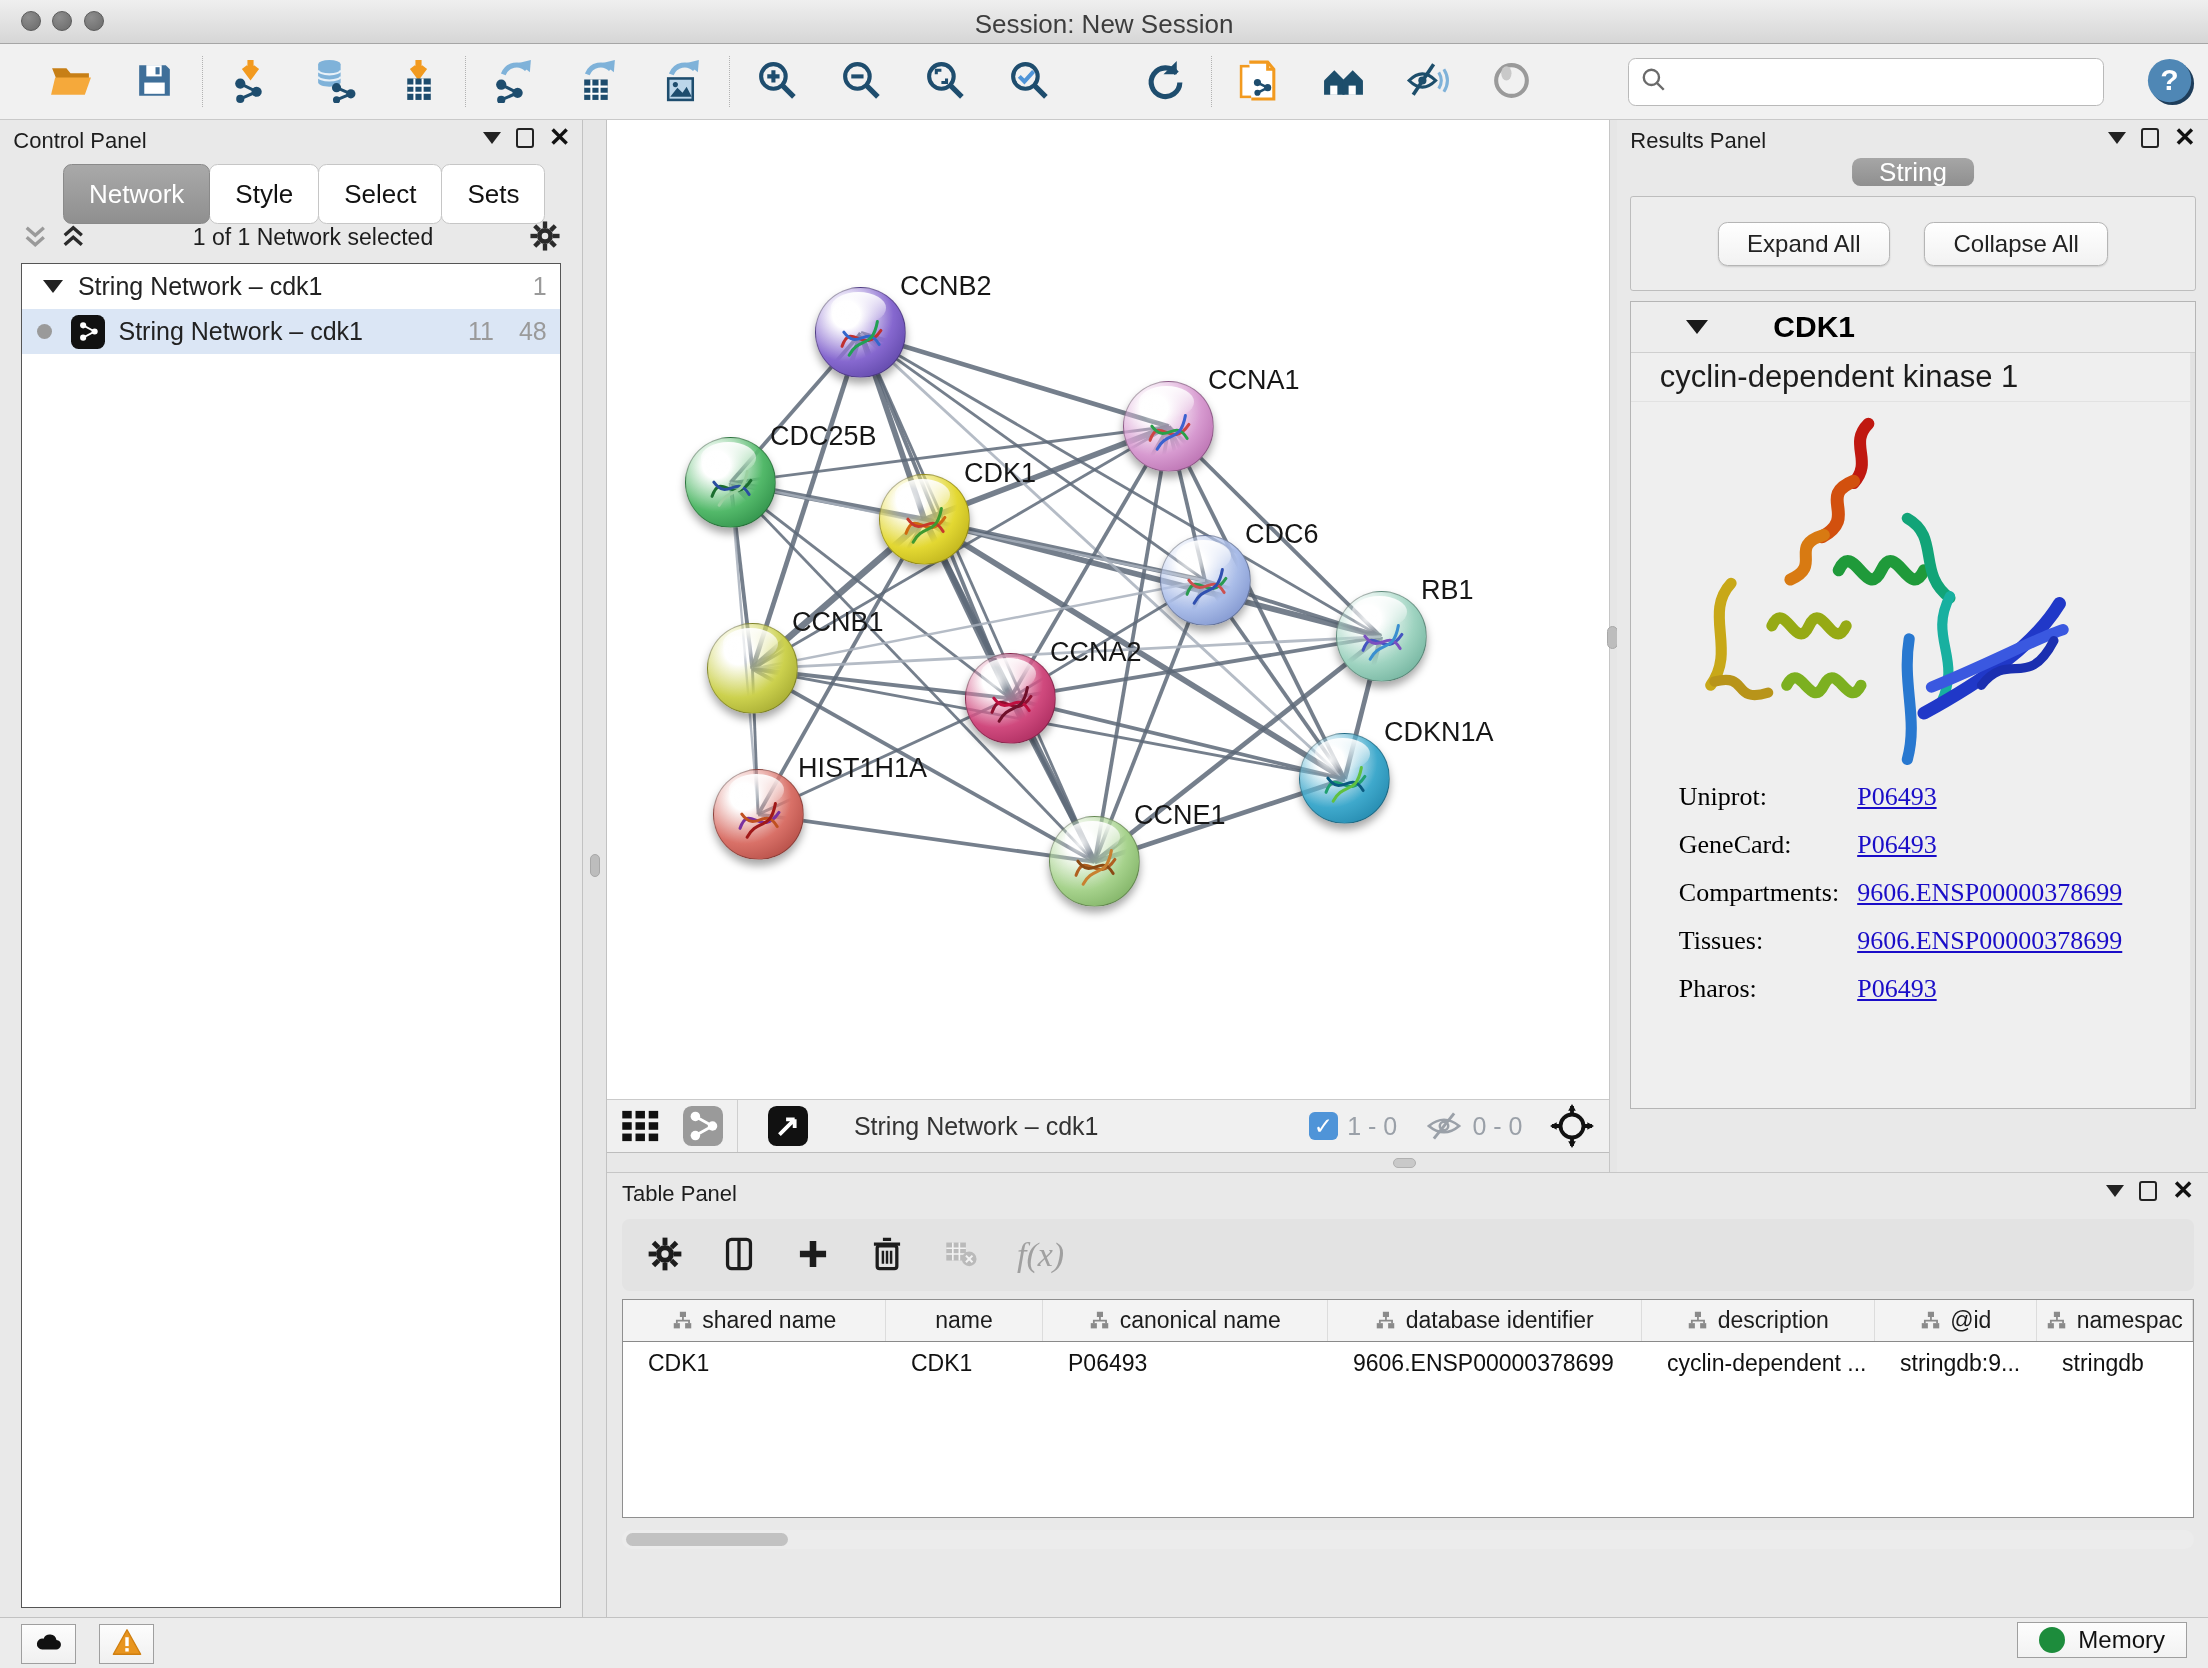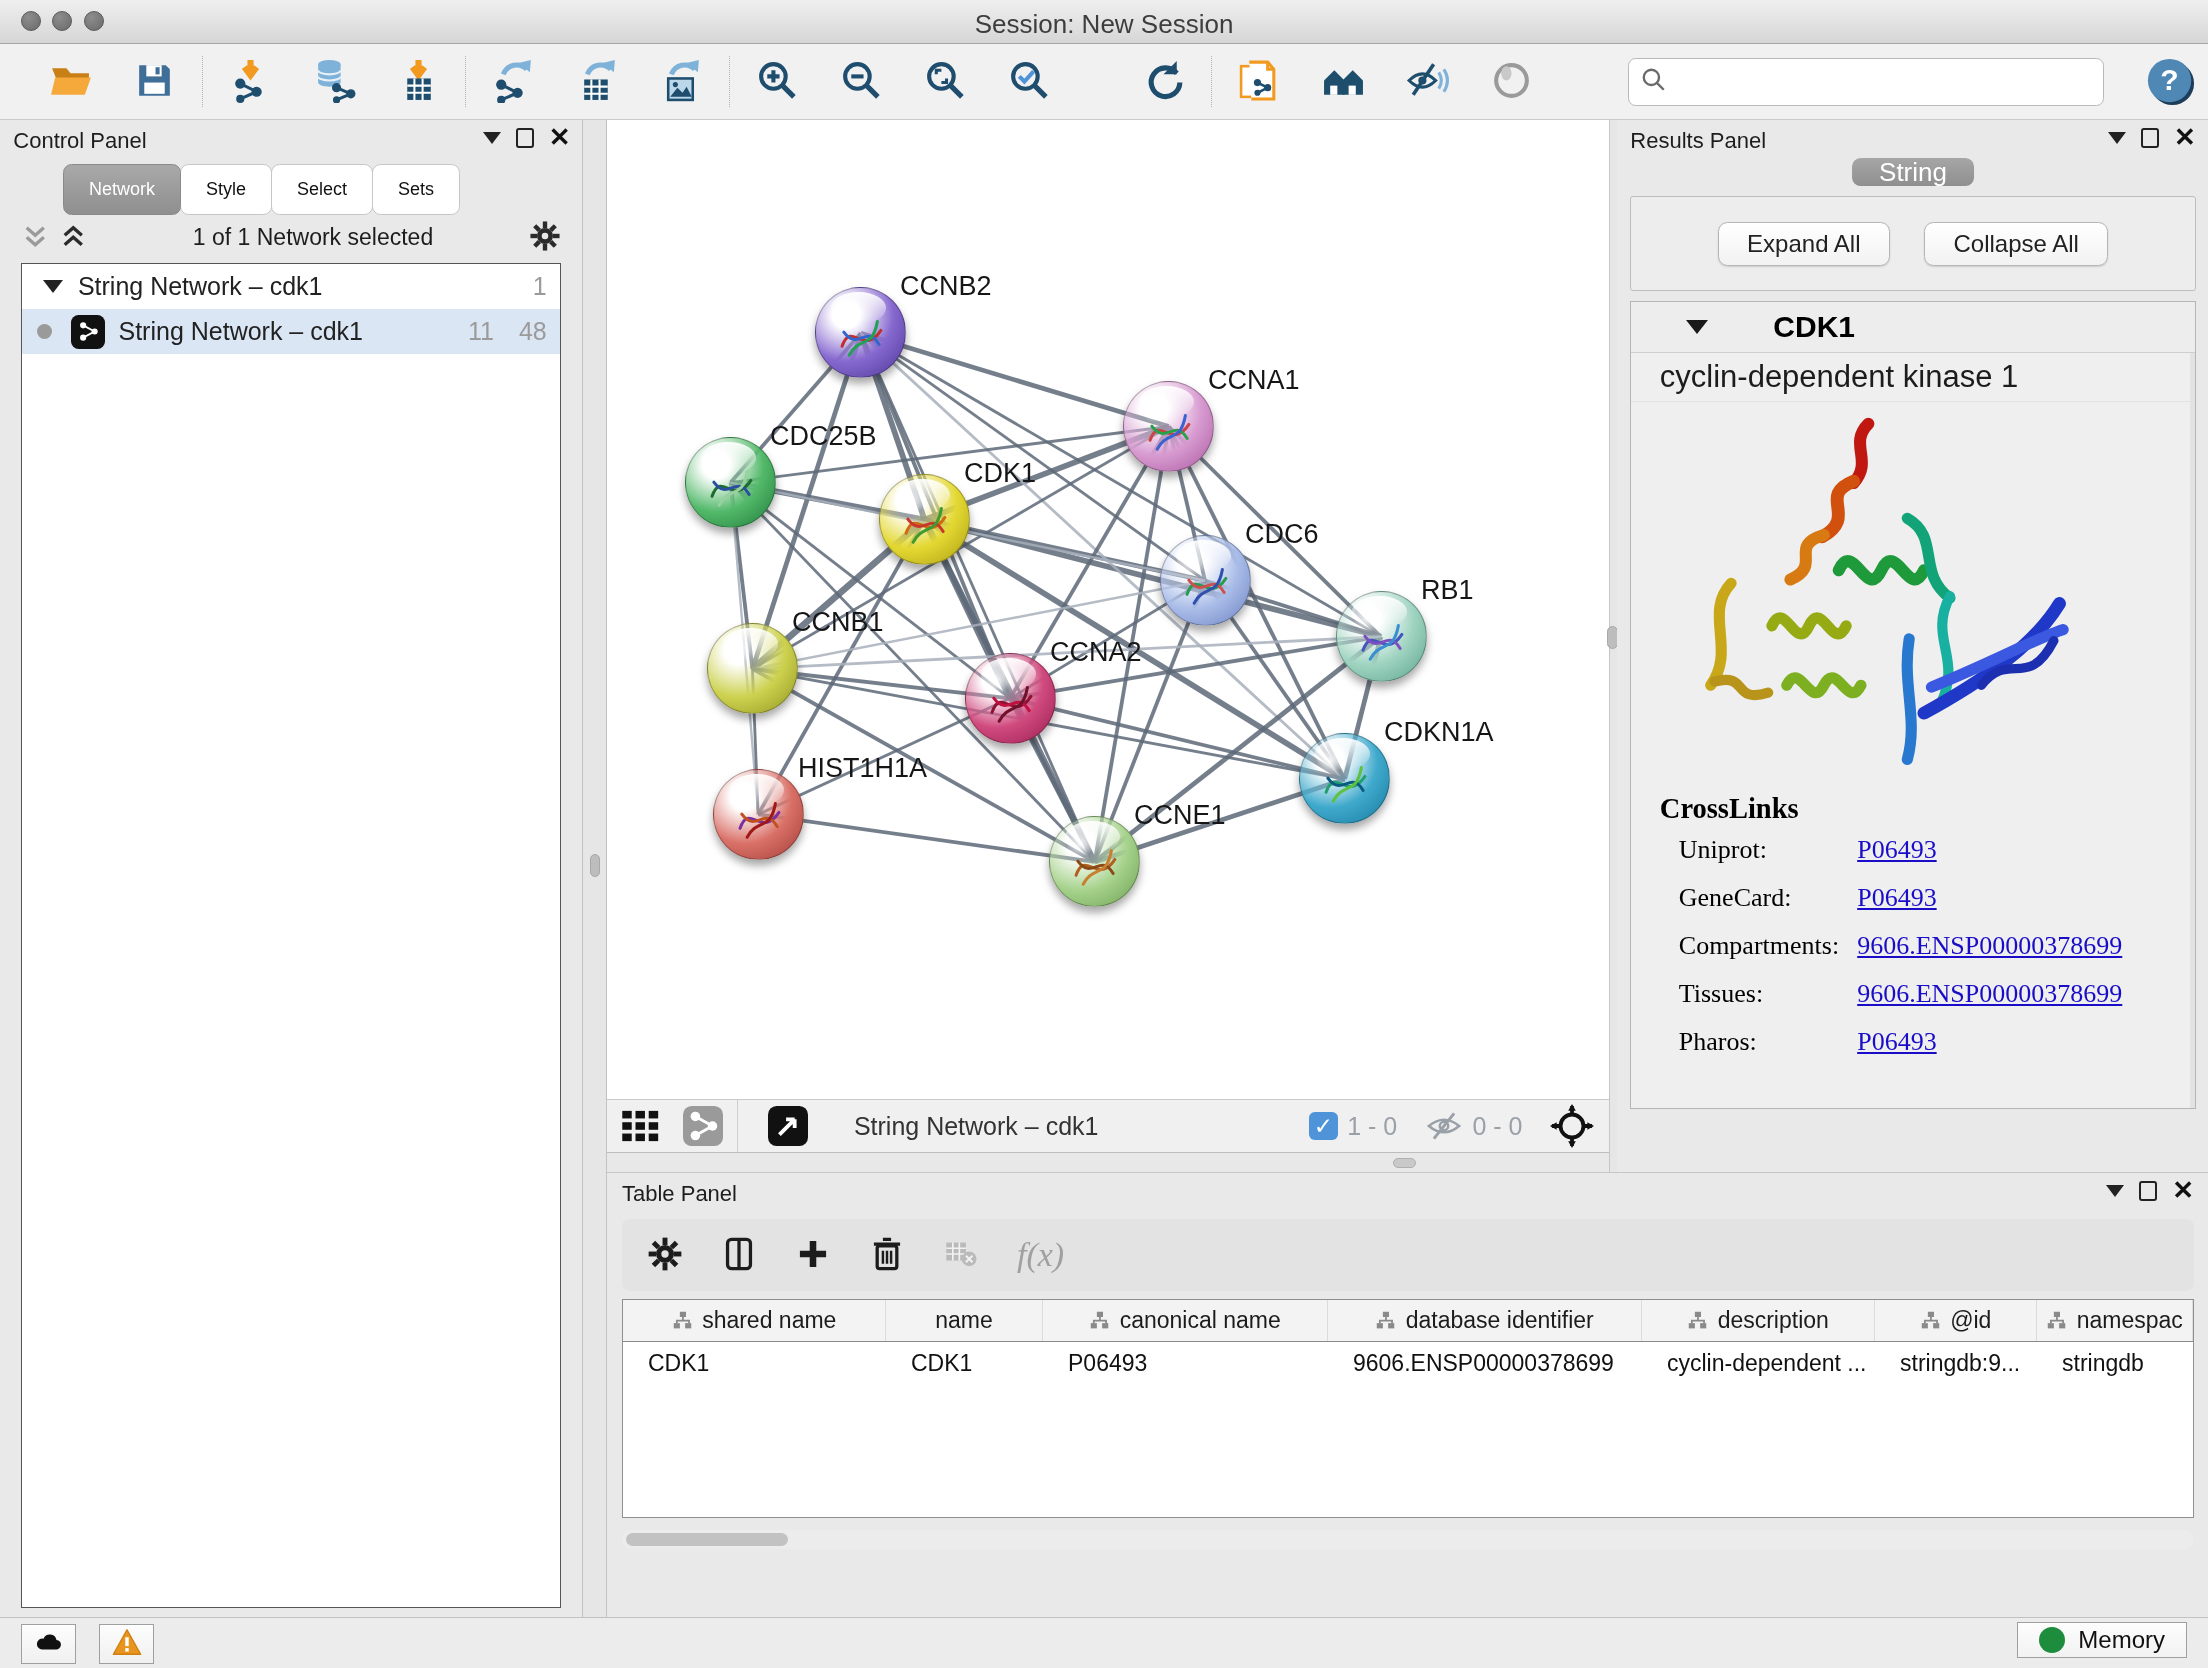--- a/index.html
+++ b/index.html
@@ -28,22 +28,22 @@
 
   
   .cpanel { position:absolute; left:0; top:120px; width:582px; height:1497px; background:#e9e9e9; }
   .phead { position:relative; height:40px; }
   .phead .ptitle { position:absolute; left:13.3px; top:7.6px; font-size:22px; color:#1d1d1d; }
   .phead-icons { position:absolute; right:11.4px; top:7.6px; display:flex; align-items:center; gap:15px; }
   .icon-collapse { width:0; height:0; border-left:9.5px solid transparent; border-right:9.5px solid transparent; border-top:12.4px solid #222; }
   .icon-float { width:18px; height:20px; border:2.9px solid #222; border-radius:2.9px; }
   .icon-close { font-size:26px; font-weight:bold; color:#111; line-height:19px; }
   .cp-tabs { position:absolute; left:63px; top:44px; display:flex; }
-  .tabbtn { height:51px; padding:0 25px; display:flex; align-items:center; justify-content:center;
-    background:#fff; border:1px solid #c6c6c6; border-radius:8.6px; margin-right:-1px; font-size:18px; color:#111; }
+  .tabbtn { height:60px; padding:0 25px; display:flex; align-items:center; justify-content:center;
+    background:#fff; border:1px solid #c6c6c6; border-radius:8.6px; margin-right:-1px; font-size:26px; color:#111; }
   .tabbtn.active { background:linear-gradient(#a9a9a9,#8f8f8f); color:#fff; border-color:#8a8a8a; z-index:2; }
   .cp-subrow { position:absolute; left:21px; right:21px; top:95px; height:44px; display:flex; align-items:center; }
   .chev { width:28.5px; height:28.5px; margin-right:9.5px; }
   .cp-status { flex:1; text-align:center; font-size:23px; color:#1d1d1d; }
   .gearbtn svg { width:32px; height:32px; }
   .cp-tree { position:absolute; left:21px; right:21px; top:143px; bottom:9.5px; background:#fff; border:1.9px solid #555; }
   .trow { height:45px; display:flex; align-items:center; font-size:25px; padding:0 13.3px; }
   .trow .tri { width:0; height:0; border-left:10.5px solid transparent; border-right:10.5px solid transparent; border-top:13.3px solid #222; margin:0 15px 0 7.6px; }
   .trow .cnt { margin-left:auto; color:#9a9a9a; }
   .trow.sel { background:#dbe6f5; }
@@ -621,21 +621,20 @@
         <path d="M176 176 c16 -34 30 34 46 0 c16 -34 30 34 46 0" stroke="#1f9a3a" stroke-width="13" fill="none" stroke-linecap="round"></path>
         <path d="M250 120 C286 140 260 180 296 206" stroke="#12a478" stroke-width="12" fill="none" stroke-linecap="round"></path>
         <path d="M296 204 C272 250 310 270 286 320" stroke="#18b0a0" stroke-width="11" fill="none" stroke-linecap="round"></path>
         <path d="M252 250 C244 300 262 336 250 380" stroke="#2878d0" stroke-width="12" fill="none" stroke-linecap="round"></path>
         <path d="M268 330 C330 296 386 258 414 212" stroke="#2038c8" stroke-width="14" fill="none" stroke-linecap="round"></path>
         <path d="M276 302 C340 276 392 248 418 240" stroke="#3a58e0" stroke-width="12" fill="none" stroke-linecap="round"></path>
         <path d="M330 300 C360 262 380 306 408 252" stroke="#1b2fb0" stroke-width="10" fill="none" stroke-linecap="round"></path>
       </svg>
     </div>
     <div class="rp-cross">
-      <div class="cl-head">CrossLinks</div>
       <div id="crosslinks-list">
           <div class="cl-row">
             <span class="cl-label">Uniprot:</span>
             <span class="cl-value">P06493</span>
           </div>
           <div class="cl-row">
             <span class="cl-label">GeneCard:</span>
             <span class="cl-value">P06493</span>
           </div>
           <div class="cl-row">

